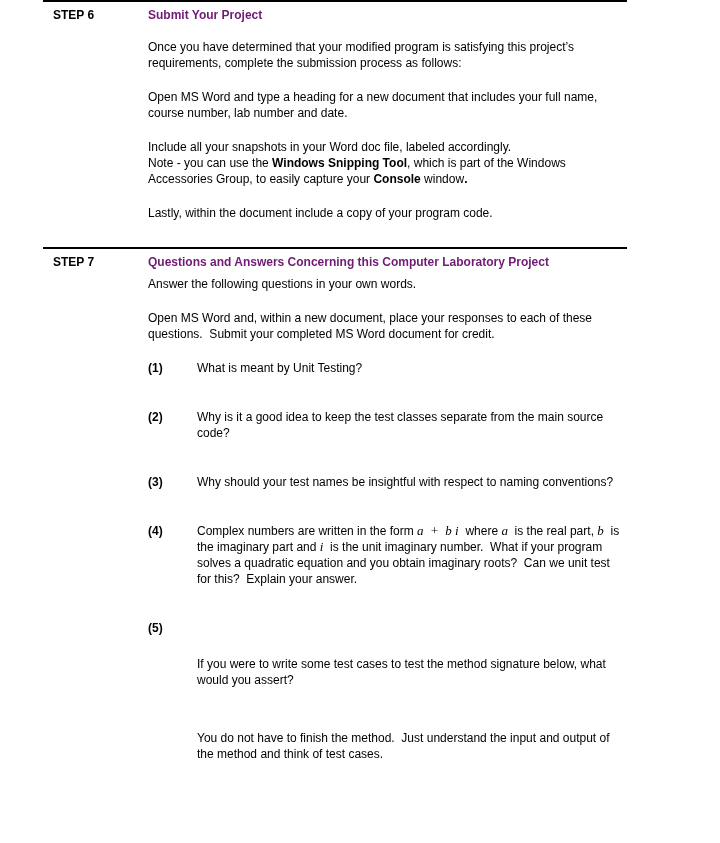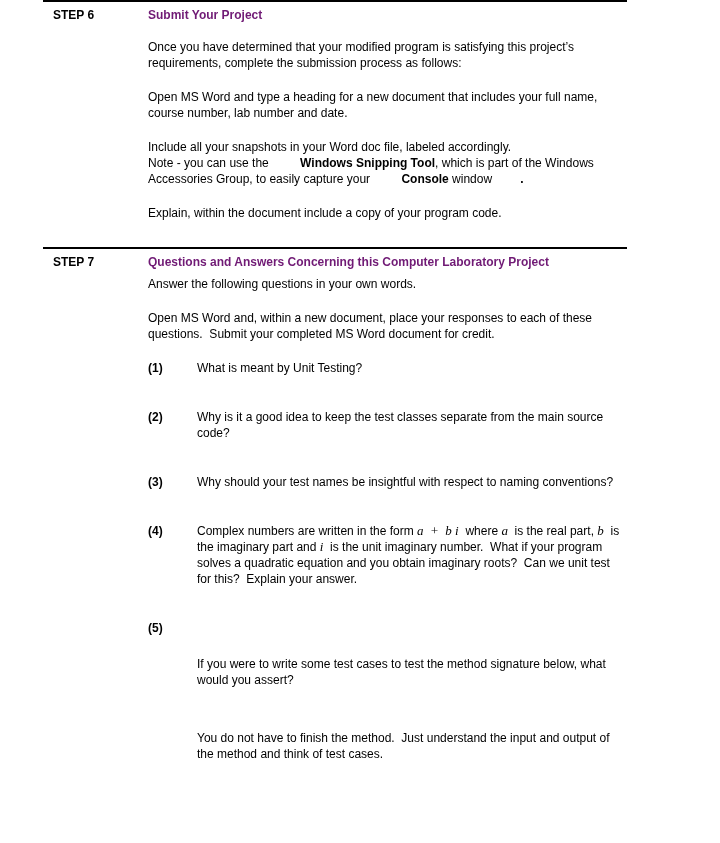--- a/index.html
+++ b/index.html
@@ -33,21 +33,21 @@
     font-size: 12px;
     line-height: 16px;
     color: #701a75;
     font-weight: bold;
   }
   p.para {
     margin: 0 0 18px 0;
     white-space: pre-wrap;
   }
   p.tight { margin-bottom: 10px; }
-  .b { font-weight: bold; margin-left: 28px; }
+  .b { font-weight: bold; }
   .math {
     font-family: "Liberation Serif", "DejaVu Serif", serif;
     font-style: italic;
     font-size: 13px;
   }
 
   .intro-1 { margin-bottom: 6px; }
   .intro-2 { margin-bottom: 16px; }
 
   .question { display: flex; margin-bottom: 33px; }
@@ -63,21 +63,21 @@
 
   <div class="rule top-rule"></div>
 
   <section class="step">
     <div class="step-label">STEP 6</div>
     <div class="step-content">
       <h2 class="section-title">Submit Your Project</h2>
       <p class="para">Once you have determined that your modified program is satisfying this project’s requirements, complete the submission process as follows:</p>
       <p class="para">Open MS Word and type a heading for a new document that includes your full name, course number, lab number and date.</p>
       <p class="para"><span>Include all your snapshots in your Word doc file, labeled accordingly.</span><br><span>Note - you can use the </span><span class="b">Windows Snipping Tool</span><span>, which is part of the Windows Accessories Group, to easily capture your </span><span class="b">Console</span><span> window</span><span class="b">.</span></p>
-      <p class="para">Explain, within the document include a copy of your program code.</p>
+      <p class="para">Lastly, within the document include a copy of your program code.</p>
     </div>
   </section>
 
   <div class="rule mid-rule"></div>
 
   <section class="step">
     <div class="step-label">STEP 7</div>
     <div class="step-content">
       <h2 class="section-title" style="margin-bottom:6px">Questions and Answers Concerning this Computer Laboratory Project</h2>
       <p class="para intro-1">Answer the following questions in your own words.</p>

